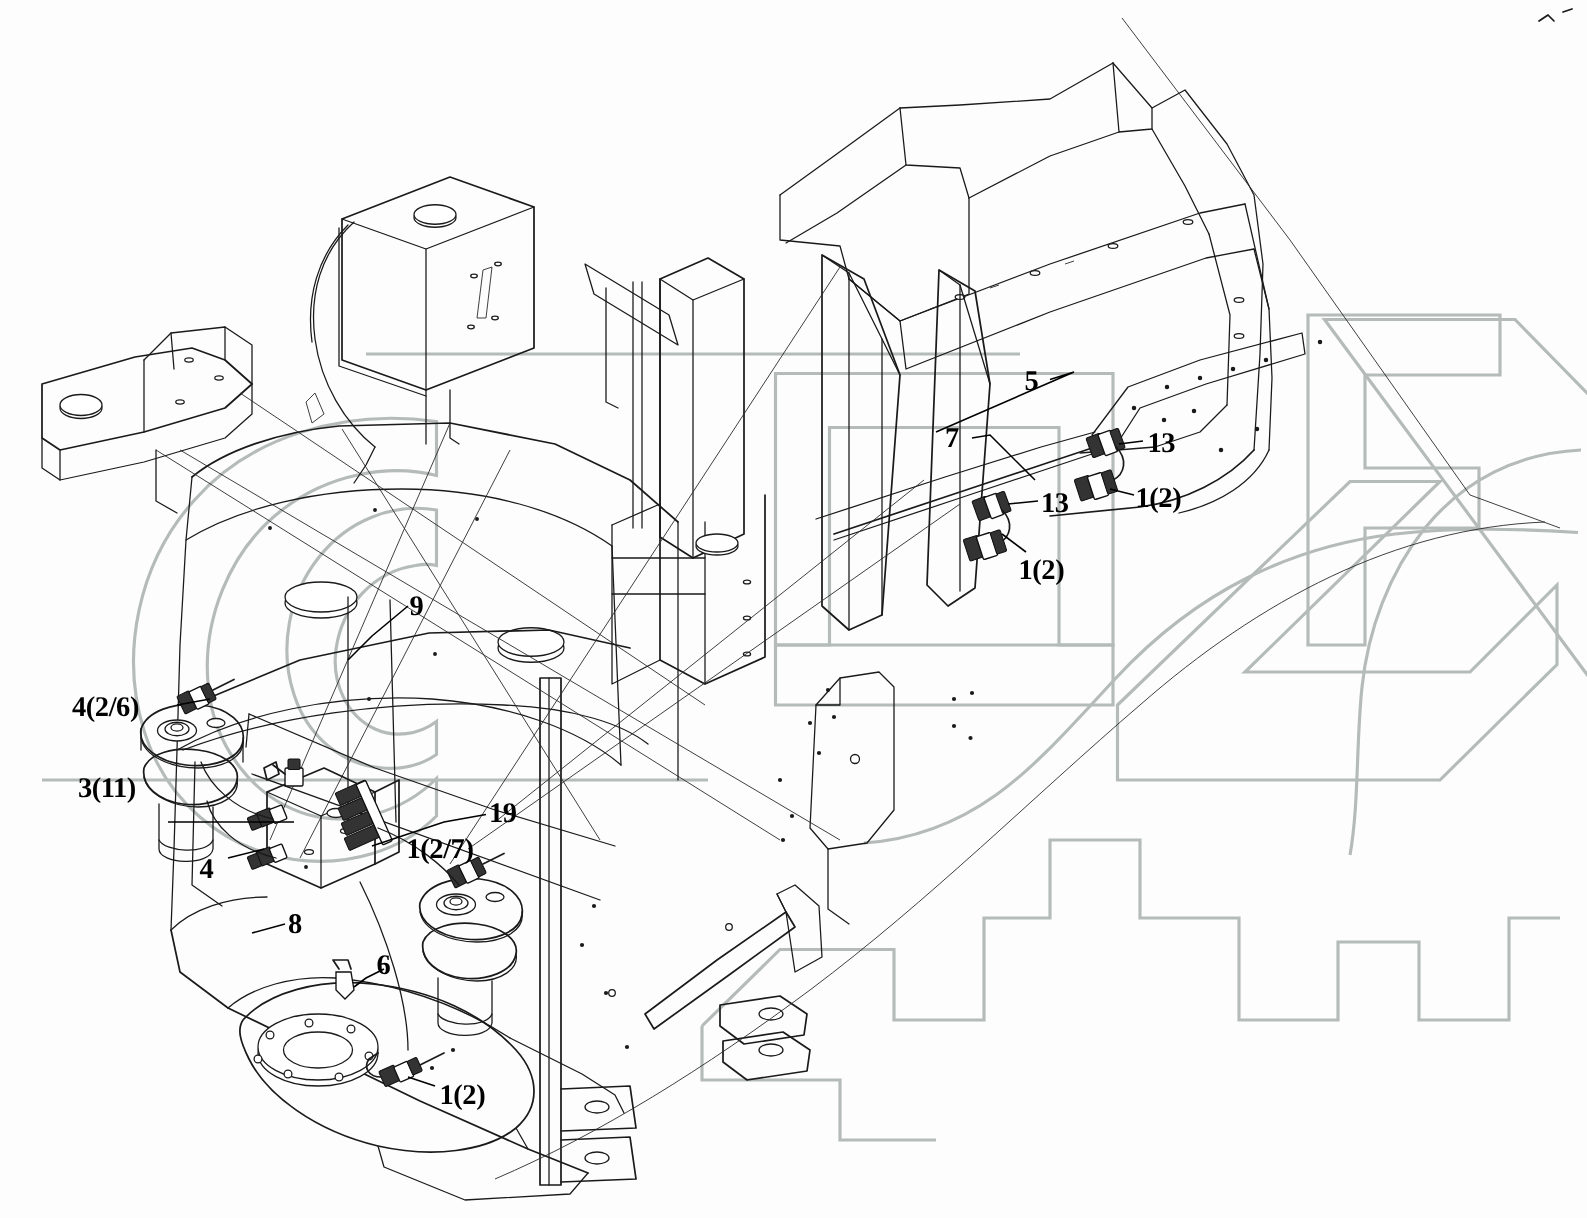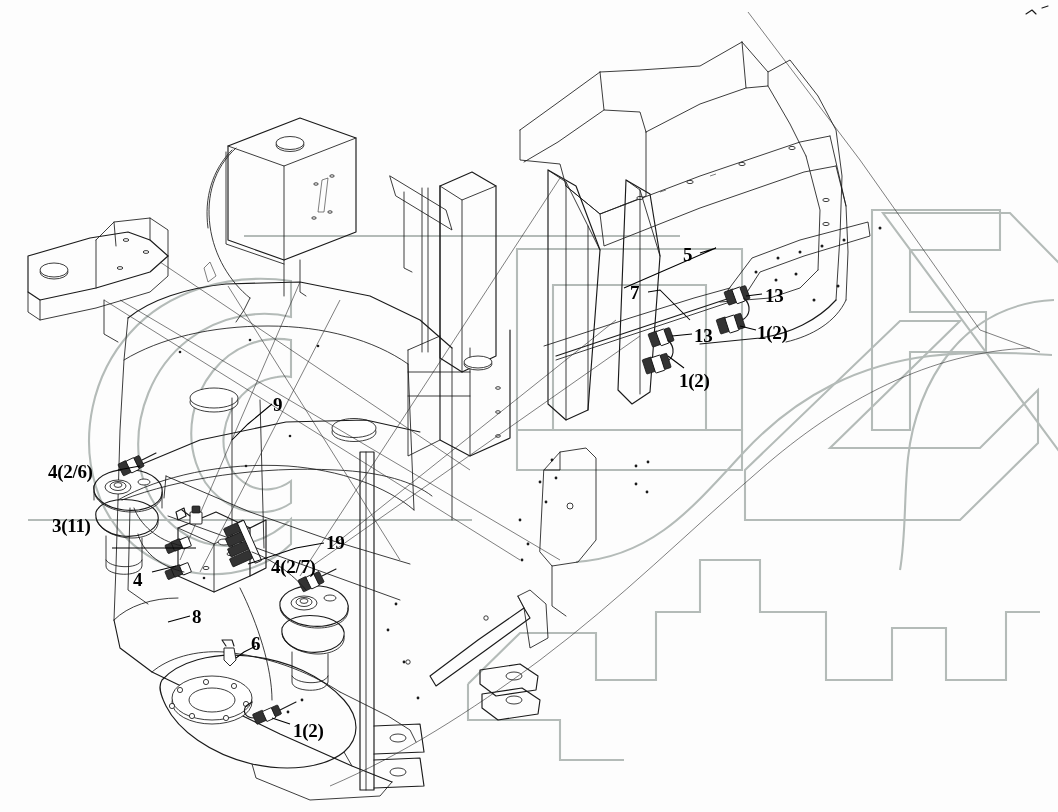--- a/index.html
+++ b/index.html
@@ -479,19 +479,19 @@
   <div class="callout" style="left:683px;top:245px">5</div>
   <div class="callout" style="left:630px;top:283px">7</div>
   <div class="callout" style="left:765px;top:286px">13</div>
   <div class="callout" style="left:757px;top:323px">1(2)</div>
   <div class="callout" style="left:694px;top:326px">13</div>
   <div class="callout" style="left:679px;top:371px">1(2)</div>
   <div class="callout" style="left:273px;top:395px">9</div>
   <div class="callout" style="left:48px;top:462px">4(2/6)</div>
   <div class="callout" style="left:52px;top:516px">3(11)</div>
   <div class="callout" style="left:326px;top:533px">19</div>
-  <div class="callout" style="left:271px;top:557px">4(2/7)</div>
+  <div class="callout" style="left:271px;top:557px">1(2/7)</div>
   <div class="callout" style="left:133px;top:570px">4</div>
   <div class="callout" style="left:192px;top:607px">8</div>
   <div class="callout" style="left:251px;top:634px">6</div>
   <div class="callout" style="left:293px;top:721px">1(2)</div>
 
 </div>
 
 </body></html>

